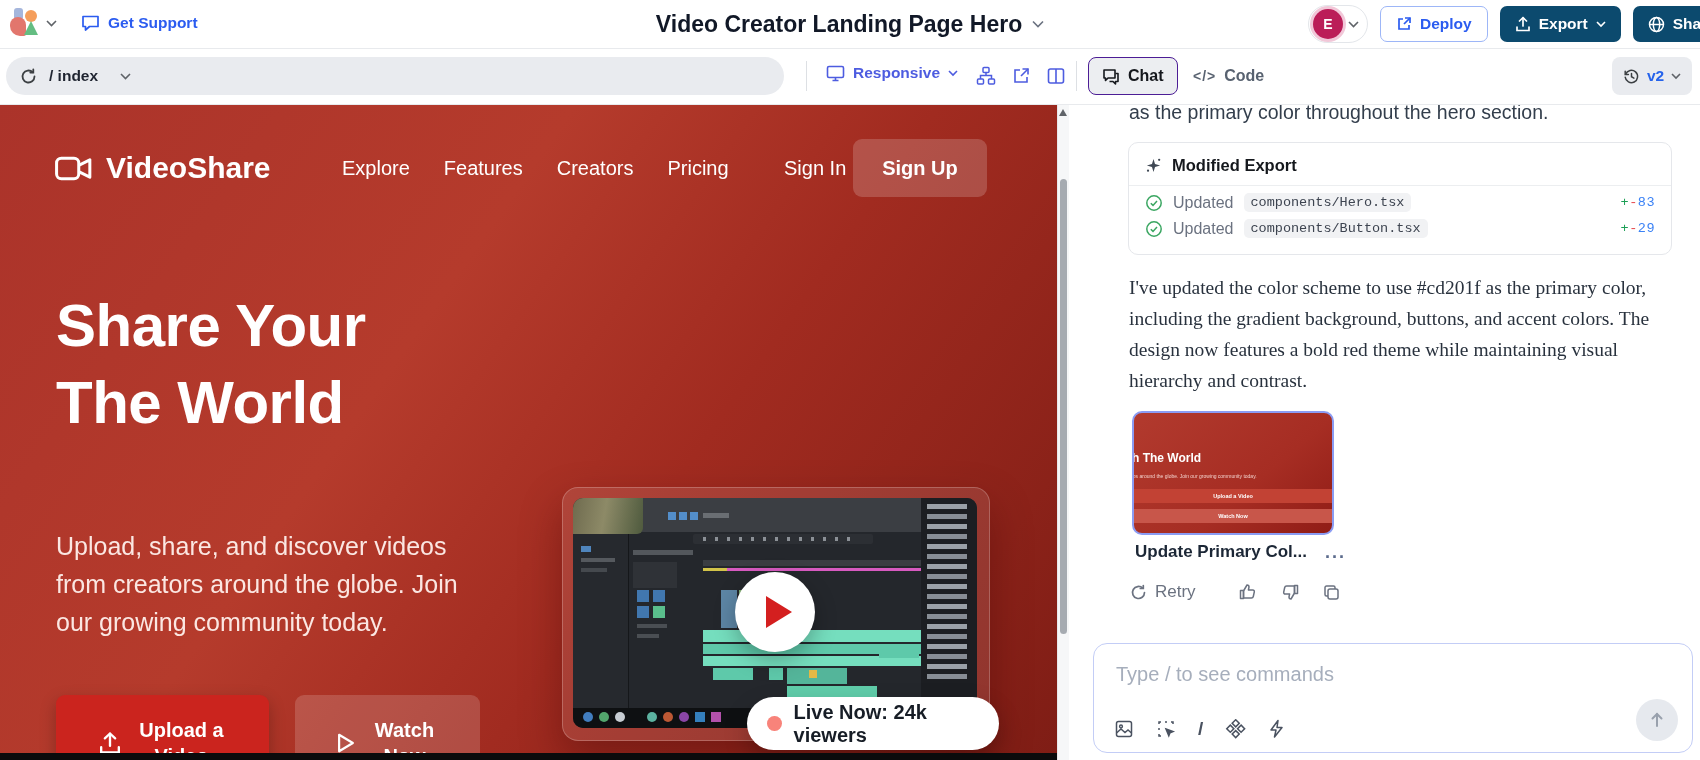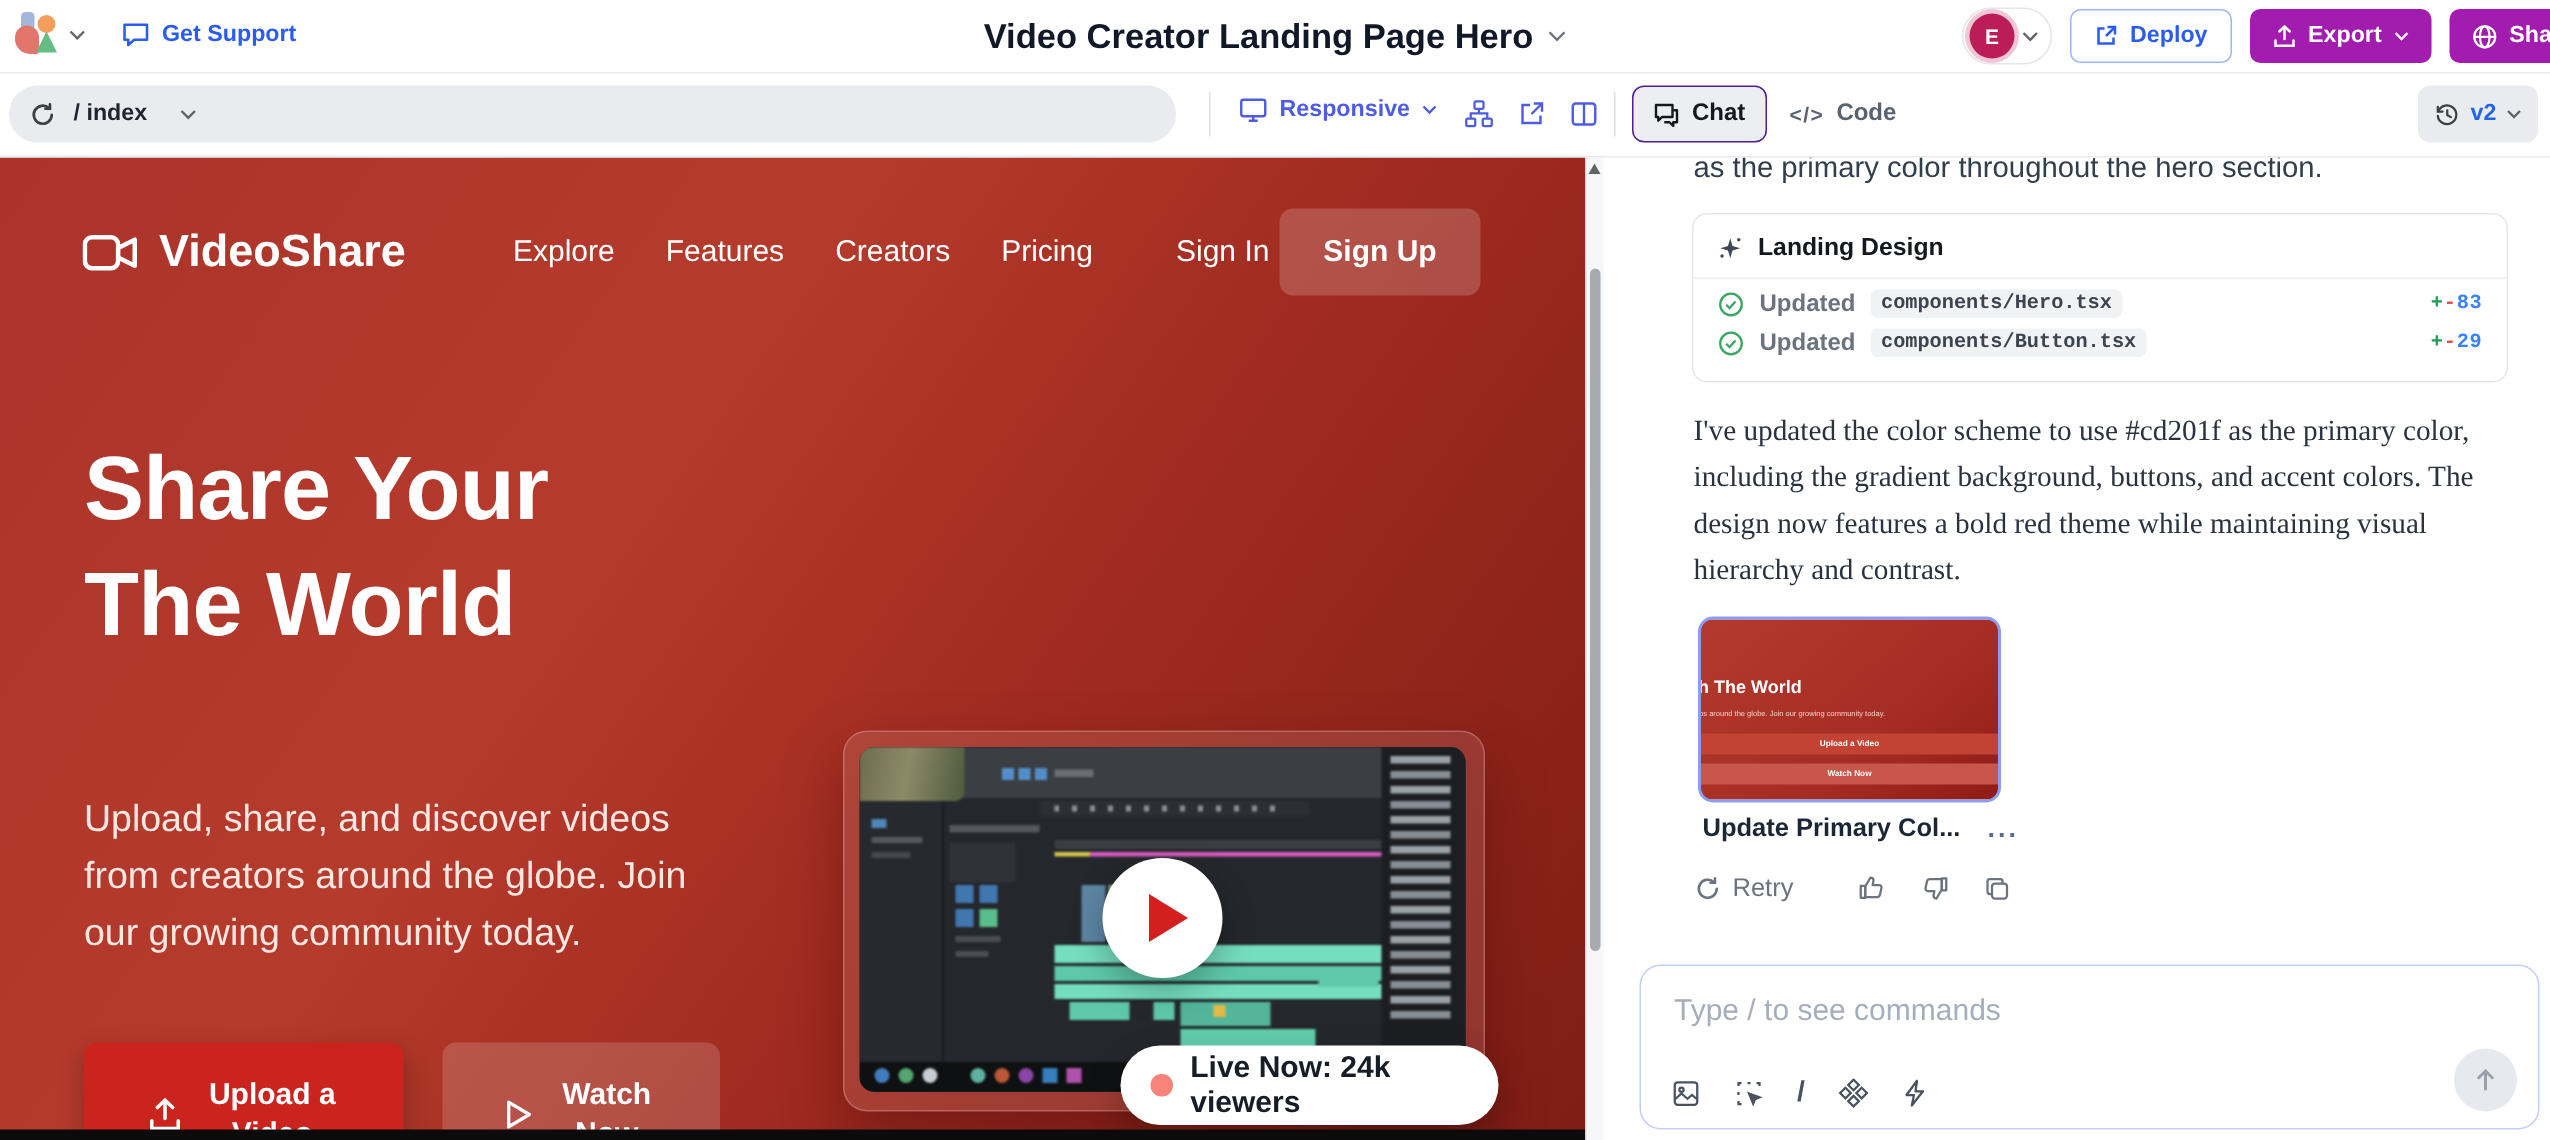--- a/index.html
+++ b/index.html
@@ -7,21 +7,21 @@
          font-family:"Liberation Sans",sans-serif;color:#1f2937;}
   .abs{position:absolute;}
   .row{display:flex;align-items:center;}
   svg{display:block;}
   button{font-family:inherit;border:none;background:none;padding:0;margin:0;cursor:pointer;}
 
   
   .topbar{position:absolute;left:0;top:0;width:1700px;height:48px;background:#fff;border-bottom:1px solid #e8eaed;z-index:30;}
   .title{font-size:23px;font-weight:700;color:#111827;}
   .btn{height:36px;border-radius:7px;display:inline-flex;align-items:center;gap:8px;font-size:15.5px;font-weight:700;padding:0 15px;}
-  .btn.primary{background:#a21caf;color:#fff;}
+  .btn.primary{background:#0c4a6e;color:#fff;}
   .btn.outline{background:#fff;color:#2b5cf0;border:1px solid #9db6f7;}
   .avatarpill{height:38px;border:1px solid #e3e6ea;border-radius:999px;display:inline-flex;align-items:center;gap:5px;padding:3px 8px 3px 4px;background:#fff;}
   .avatar{width:30px;height:30px;border-radius:50%;background:#bb1d58;color:#fff;font-size:14px;font-weight:700;
           display:flex;align-items:center;justify-content:center;box-shadow:0 0 0 3px #f1c7d8;}
 
   
   .toolbar{position:absolute;left:0;top:48px;width:1700px;height:56px;background:#fff;border-bottom:1px solid #e8eaed;z-index:29;}
   .urlpill{position:absolute;left:6px;top:9px;width:778px;height:38px;background:#e9ebef;border-radius:19px;display:flex;align-items:center;padding:0 14px;gap:12px;box-sizing:border-box;}
   .urlpath{font-size:15.5px;font-weight:600;color:#1f2430;}
   .vdiv{position:absolute;top:13px;width:1px;height:30px;background:#dde0e4;}
@@ -52,21 +52,21 @@
 
   
   .pvscroll{position:absolute;left:1057px;top:104px;width:11px;height:656px;background:#f6f7f8;border-left:1px solid #e8e8ea;z-index:5;}
   .pvthumb{position:absolute;left:2px;top:75px;width:7px;height:455px;border-radius:4px;background:#a6abb1;}
 
   
   .chatpanel{position:absolute;left:1068px;top:104px;width:632px;height:656px;background:#fff;overflow:hidden;}
   .tailline{font-size:19.5px;color:#333e4c;}
   .mdcard{position:absolute;left:60px;top:38px;width:544px;height:113px;border:1px solid #e5e7eb;border-radius:10px;background:#fff;box-sizing:border-box;}
   .mdhead{display:flex;align-items:center;gap:10px;padding:13px 16px 10px 16px;font-size:16.5px;font-weight:700;color:#15181d;border-bottom:1px solid #eceef0;}
-  .mdrow{display:flex;align-items:center;gap:10px;padding:7px 16px 0 16px;font-size:16px;color:#6b7280;font-weight:bold;}
+  .mdrow{display:flex;align-items:center;gap:10px;padding:7px 16px 0 16px;font-size:16px;color:#6b7280;}
   .chip{font-family:"Liberation Mono",monospace;font-size:13.5px;color:#3d4450;background:#f1f2f4;border-radius:5px;padding:2px 7px;}
   .diff{margin-left:auto;font-size:13.5px;font-family:"Liberation Mono",monospace;letter-spacing:.5px;}
   .diff .p{color:#1a9e54;} .diff .m{color:#e5484d;} .diff .n{color:#3b82f6;}
   .msg{position:absolute;left:61px;top:168px;width:566px;font-size:19.5px;line-height:31px;color:#29323e;}
   .thumbcard{position:absolute;left:64px;top:307px;width:202px;height:124px;border:2px solid #8b9cf3;border-radius:10px;box-sizing:border-box;
              overflow:hidden;background:linear-gradient(140deg,#b23a2e 0%,#a62d23 60%,#8f degrees1b 100%);}
   .thumblabel{font-size:17px;font-weight:700;color:#1c2736;}
   .feedico{color:#6b7280;}
   .composer{position:absolute;left:25px;top:539px;width:600px;height:110px;border:1.5px solid #c3cdf6;border-radius:14px;box-sizing:border-box;background:#fff;}
   .composer input{position:absolute;left:20px;top:14px;width:540px;height:30px;border:none;outline:none;font-size:20px;color:#374151;font-family:inherit;}
@@ -392,21 +392,21 @@
 
     <section class="mdcard">
       <div class="mdhead">
         <span style="color:#3f4854;">
           <svg width="17" height="17" viewBox="0 0 18 18" fill="currentColor">
               <path d="M9 2l1.6 5.4L16 9l-5.4 1.6L9 16l-1.6-5.4L2 9l5.4-1.6z"></path>
               <circle cx="15" cy="3" r="1.2"></circle>
               <circle cx="3.2" cy="14.5" r="1.2"></circle>
             </svg>
         </span>
-        <span>Landing Design</span>
+        <span>Modified Export</span>
       </div>
       <div class="mdrow">
         <span>
           <svg width="18" height="18" viewBox="0 0 18 18" fill="none" stroke="#3aa661" stroke-width="1.5">
               <circle cx="9" cy="9" r="7.2"></circle>
               <path d="M5.8 9.2l2.2 2.2 4-4.4"></path>
             </svg>
         </span>
         <span>Updated</span>
         <span class="chip">components/Hero.tsx</span>

